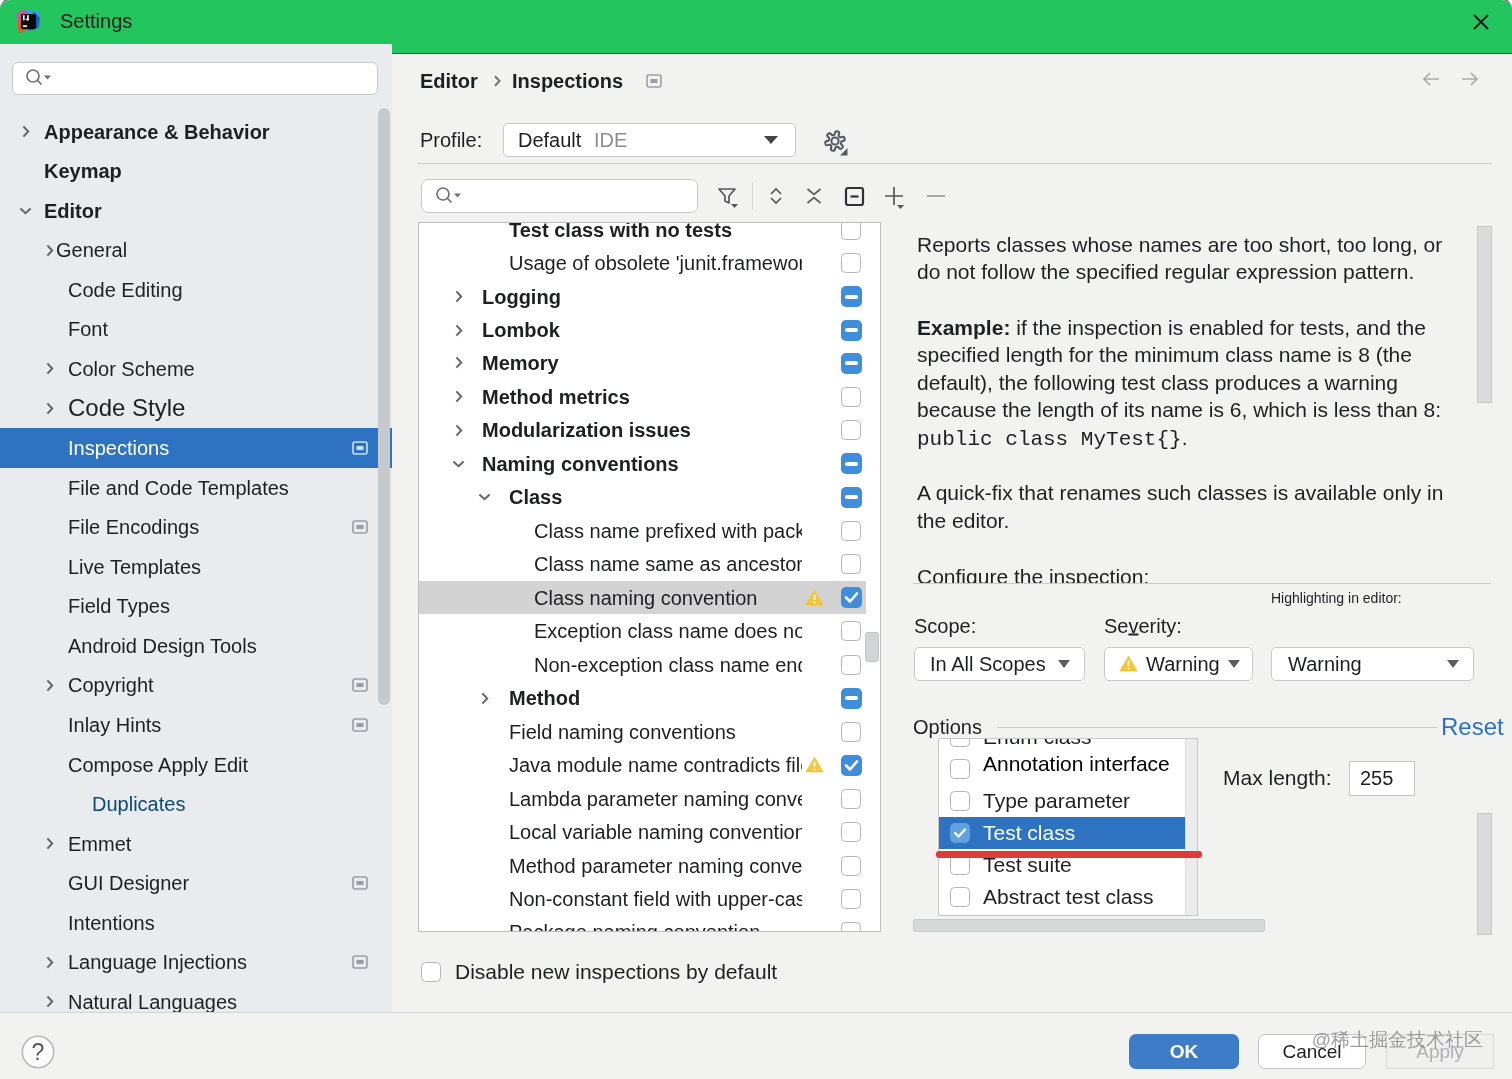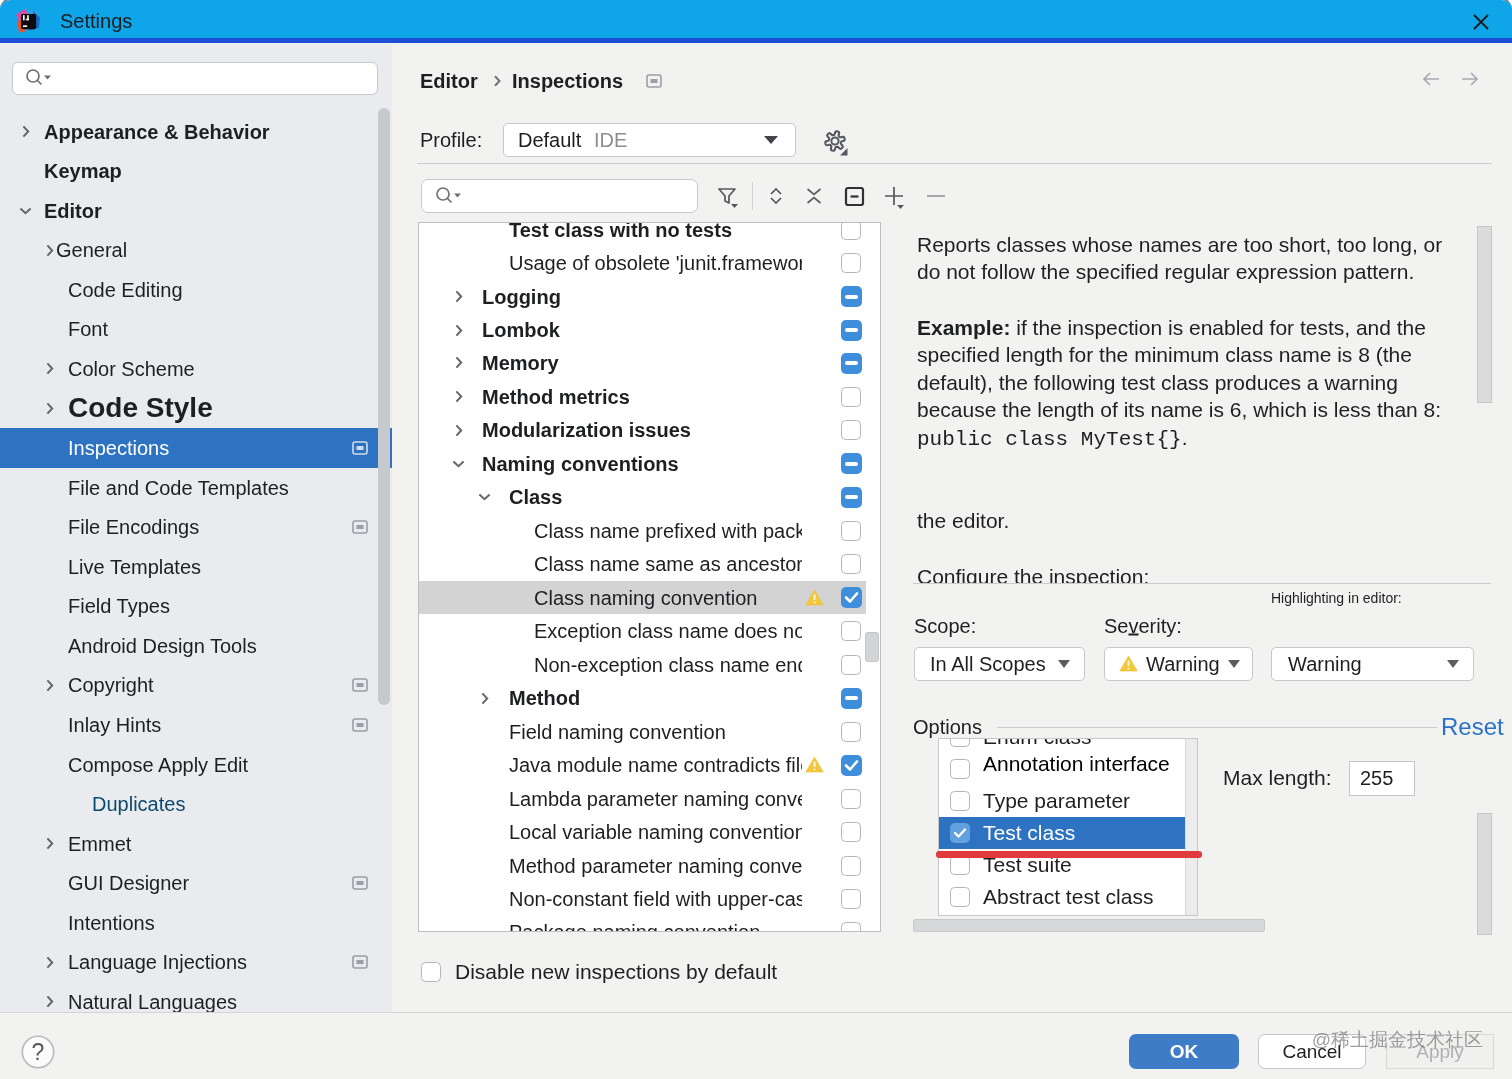--- a/index.html
+++ b/index.html
@@ -1,21 +1,21 @@
 <!DOCTYPE html>
 <html><head><meta charset="utf-8"><style>
   * { margin:0; padding:0; box-sizing:border-box; }
   html,body { width:1512px; height:1079px; overflow:hidden; background:#fdfdfd; }
   body { font-family:"Liberation Sans", sans-serif; color:#1e1f22; }
   #win { position:absolute; left:0; top:-2px; width:1512px; height:1081px;
          background:#f2f2f1; border-top:2px solid #787878; border-radius:11px 11px 0 0; overflow:hidden; }
   #winin { position:absolute; left:0; top:0; width:1512px; height:1079px; }
   .abs { position:absolute; }
-  #titlebar { position:absolute; left:0; top:0; width:1512px; height:43px;
-              background:#0ea5e9; border-bottom:5px solid #1d4ed8; }
+  #titlebar { position:absolute; left:0; top:0; width:1512px; height:54px;
+              background:#22c55e; border-bottom:1px solid #1d4ed8; }
   #sidebar { position:absolute; left:0; top:44px; width:392px; height:968px;
              background:#e9ebee; overflow:hidden; }
   #main { position:absolute; left:392px; top:44px; width:1120px; height:968px; }
   #bottom { position:absolute; left:0; top:1012px; width:1512px; height:67px;
             background:#f2f2f1; border-top:1px solid #d4d4d4; }
   .lbl { position:absolute; white-space:nowrap; }
   .bold { font-weight:bold; }
   .cb { position:absolute; width:20px; height:20px; border-radius:4.5px;
         background:#fff; border:1.7px solid #b4b6ba; }
   .cbon { position:absolute; width:21px; height:21px; border-radius:5px; background:#3e8edc; }
@@ -59,21 +59,21 @@
 <div class="lbl" style="left:56px;top:206.2px;transform:translateY(-50%);font-size:20px;font-weight:normal;color:#1e1f22;">General</div>
 <svg class="abs" style="left:42px;top:199px" width="15" height="15" viewBox="0 0 15 15">
           <path d="M5.4 2.4 L10.2 7.5 L5.4 12.6" fill="none" stroke="#64666b" stroke-width="2.0"></path>
         </svg>
 <div class="lbl" style="left:68px;top:245.7px;transform:translateY(-50%);font-size:20px;font-weight:normal;color:#1e1f22;">Code Editing</div>
 <div class="lbl" style="left:68px;top:285.3px;transform:translateY(-50%);font-size:20px;font-weight:normal;color:#1e1f22;">Font</div>
 <div class="lbl" style="left:68px;top:324.9px;transform:translateY(-50%);font-size:20px;font-weight:normal;color:#1e1f22;">Color Scheme</div>
 <svg class="abs" style="left:42px;top:317px" width="15" height="15" viewBox="0 0 15 15">
           <path d="M5.4 2.4 L10.2 7.5 L5.4 12.6" fill="none" stroke="#64666b" stroke-width="2.0"></path>
         </svg>
-<div class="lbl" style="left:68px;top:364.4px;transform:translateY(-50%);font-size:28px;font-weight:bold;color:#1e1f22;">Code Style</div>
+<div class="lbl" style="left:68px;top:364.4px;transform:translateY(-50%);font-size:24px;font-weight:normal;color:#1e1f22;">Code Style</div>
 <svg class="abs" style="left:42px;top:357px" width="15" height="15" viewBox="0 0 15 15">
           <path d="M5.4 2.4 L10.2 7.5 L5.4 12.6" fill="none" stroke="#64666b" stroke-width="2.0"></path>
         </svg>
 <div class="abs" style="left:0;top:384px;width:392px;height:40px;background:#2d73c2;"></div>
 <div class="lbl" style="left:68px;top:404.0px;transform:translateY(-50%);font-size:20px;font-weight:normal;color:#fff;">Inspections</div>
 <svg class="abs" style="left:352px;top:397px" width="16" height="14" viewBox="0 0 16 14">
           <rect x="1" y="1" width="14" height="12" rx="2" fill="none" stroke="#cfdcec" stroke-width="1.6"></rect>
           <rect x="4.5" y="5" width="7" height="4" fill="#cfdcec"></rect>
         </svg>
 <div class="lbl" style="left:68px;top:443.5px;transform:translateY(-50%);font-size:20px;font-weight:normal;color:#1e1f22;">File and Code Templates</div>
@@ -242,21 +242,21 @@
 <div class="lbl" style="left:115px;top:408.0px;transform:translateY(-50%);font-size:20px;font-weight:normal;max-width:268px;overflow:hidden;">Exception class name does not end wi</div>
 <div class="cb" style="left:422px;top:398.0px;"></div>
 <div class="lbl" style="left:115px;top:441.5px;transform:translateY(-50%);font-size:20px;font-weight:normal;max-width:268px;overflow:hidden;">Non-exception class name ends with</div>
 <div class="cb" style="left:422px;top:431.5px;"></div>
 <div class="lbl" style="left:90px;top:475.0px;transform:translateY(-50%);font-size:20px;font-weight:bold;max-width:293px;overflow:hidden;">Method</div>
 <svg class="abs" style="left:58px;top:468px" width="15" height="15" viewBox="0 0 15 15">
             <path d="M5.4 2.4 L10.2 7.5 L5.4 12.6" fill="none" stroke="#64666b" stroke-width="2.0"></path>
           </svg>
 <div class="cbon" style="left:422px;top:464.5px;"></div>
 <div class="abs" style="left:426px;top:473.0px;width:13px;height:4px;background:#fff;border-radius:2px;"></div>
-<div class="lbl" style="left:90px;top:508.5px;transform:translateY(-50%);font-size:20px;font-weight:normal;max-width:293px;overflow:hidden;">Field naming convention</div>
+<div class="lbl" style="left:90px;top:508.5px;transform:translateY(-50%);font-size:20px;font-weight:normal;max-width:293px;overflow:hidden;">Field naming conventions</div>
 <div class="cb" style="left:422px;top:498.5px;"></div>
 <div class="lbl" style="left:90px;top:542.0px;transform:translateY(-50%);font-size:20px;font-weight:normal;max-width:293px;overflow:hidden;">Java module name contradicts file n</div>
 <svg class="abs" style="left:386px;top:533px" width="19" height="18" viewBox="0 0 19 18">
 <path d="M9.5 1 L18.2 16 L0.8 16 Z" fill="#f2c73a" stroke="#eec137" stroke-width="0.6" stroke-linejoin="round"></path>
 <rect x="8.6" y="5.5" width="1.9" height="5.6" fill="#fdf8e5" rx="0.9"></rect>
 <rect x="8.6" y="12.5" width="1.9" height="2" fill="#fdf8e5" rx="0.9"></rect>
 </svg>
 <div class="cbon" style="left:422px;top:531.5px;"></div>
 <svg class="abs" style="left:422px;top:531.5px" width="21" height="21" viewBox="0 0 21 21">
 <path d="M5 10.5 L9 14.5 L16 6.5" fill="none" stroke="#fff" stroke-width="2.6" stroke-linecap="round" stroke-linejoin="round"></path>
@@ -273,20 +273,21 @@
 <div class="cb" style="left:422px;top:699.0px;"></div>
 <div class="abs" style="left:446px;top:409px;width:14px;height:30px;background:#d3d4d6;border:1px solid #c3c4c6;border-radius:3px;"></div>
 </div>
 <div class="lbl" style="left:525px;top:200.5px;transform:translateY(-50%);font-size:21px;">Reports classes whose names are too short, too long, or</div>
 <div class="lbl" style="left:525px;top:228px;transform:translateY(-50%);font-size:21px;">do not follow the specified regular expression pattern.</div>
 <div class="lbl" style="left:525px;top:283.5px;transform:translateY(-50%);font-size:21px;"><b>Example:</b> if the inspection is enabled for tests, and the</div>
 <div class="lbl" style="left:525px;top:311px;transform:translateY(-50%);font-size:21px;">specified length for the minimum class name is 8 (the</div>
 <div class="lbl" style="left:525px;top:338.5px;transform:translateY(-50%);font-size:21px;">default), the following test class produces a warning</div>
 <div class="lbl" style="left:525px;top:366px;transform:translateY(-50%);font-size:21px;">because the length of its name is 6, which is less than 8:</div>
 <div class="lbl" style="left:525px;top:393.5px;transform:translateY(-50%);font-size:21px;"><span style="font-family:'Liberation Mono',monospace;">public class MyTest{}</span>.</div>
+<div class="lbl" style="left:525px;top:449px;transform:translateY(-50%);font-size:21px;">A quick-fix that renames such classes is available only in</div>
 <div class="lbl" style="left:525px;top:476.5px;transform:translateY(-50%);font-size:21px;">the editor.</div>
 <div class="abs" style="left:521px;top:512px;width:540px;height:27px;overflow:hidden;">
           <div class="lbl" style="left:4px;top:7px;font-size:21px;line-height:27px;">Configure the inspection:</div>
         </div>
 <div class="abs" style="left:521px;top:539px;width:578px;height:1px;background:#c9cbce;"></div>
 <div class="abs" style="left:1085px;top:182px;width:15px;height:177px;background:#dbdbdb;border:1px solid #c6c6c6;"></div>
 <div class="abs" style="left:1085px;top:769px;width:15px;height:122px;background:#dbdbdb;border:1px solid #c6c6c6;"></div>
 <div class="lbl" style="left:522px;top:582px;transform:translateY(-50%);font-size:20px;">Scope:</div>
 <div class="lbl" style="left:712px;top:582px;transform:translateY(-50%);font-size:20px;">Se<span style="text-decoration:underline;">v</span>erity:</div>
 <div class="lbl" style="left:879px;top:554px;transform:translateY(-50%);font-size:14px;">Highlighting in editor:</div>

